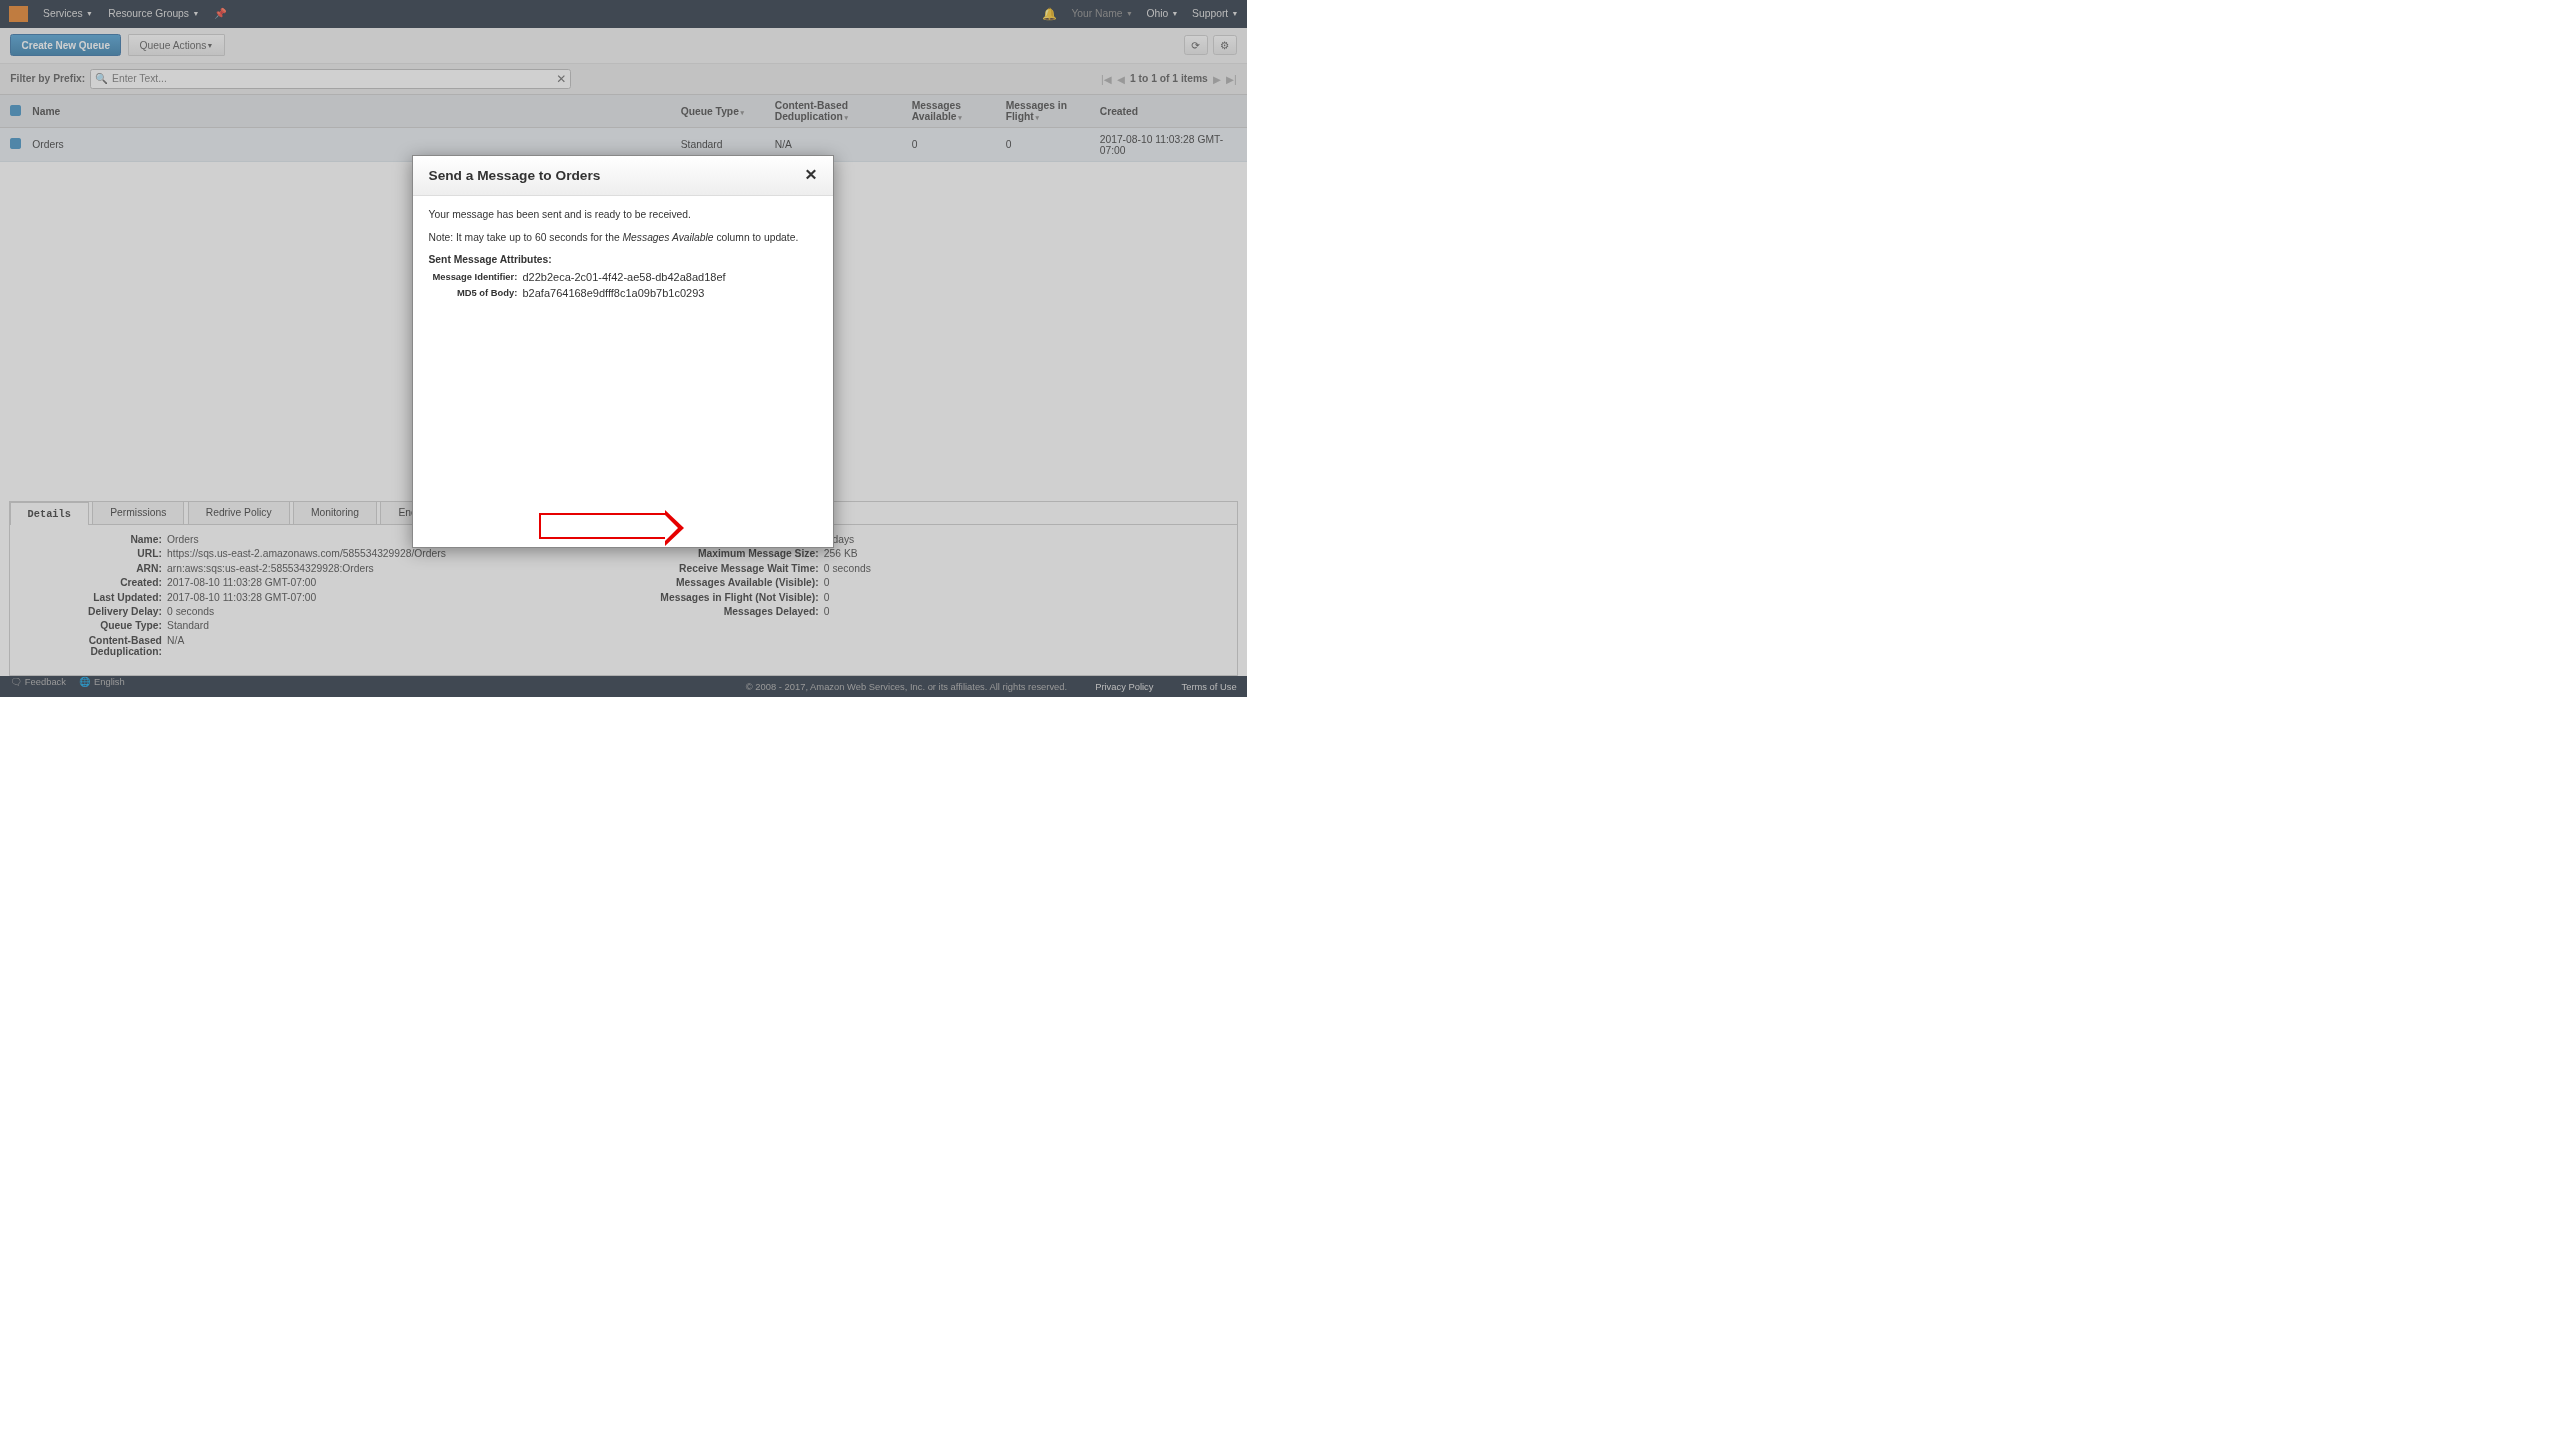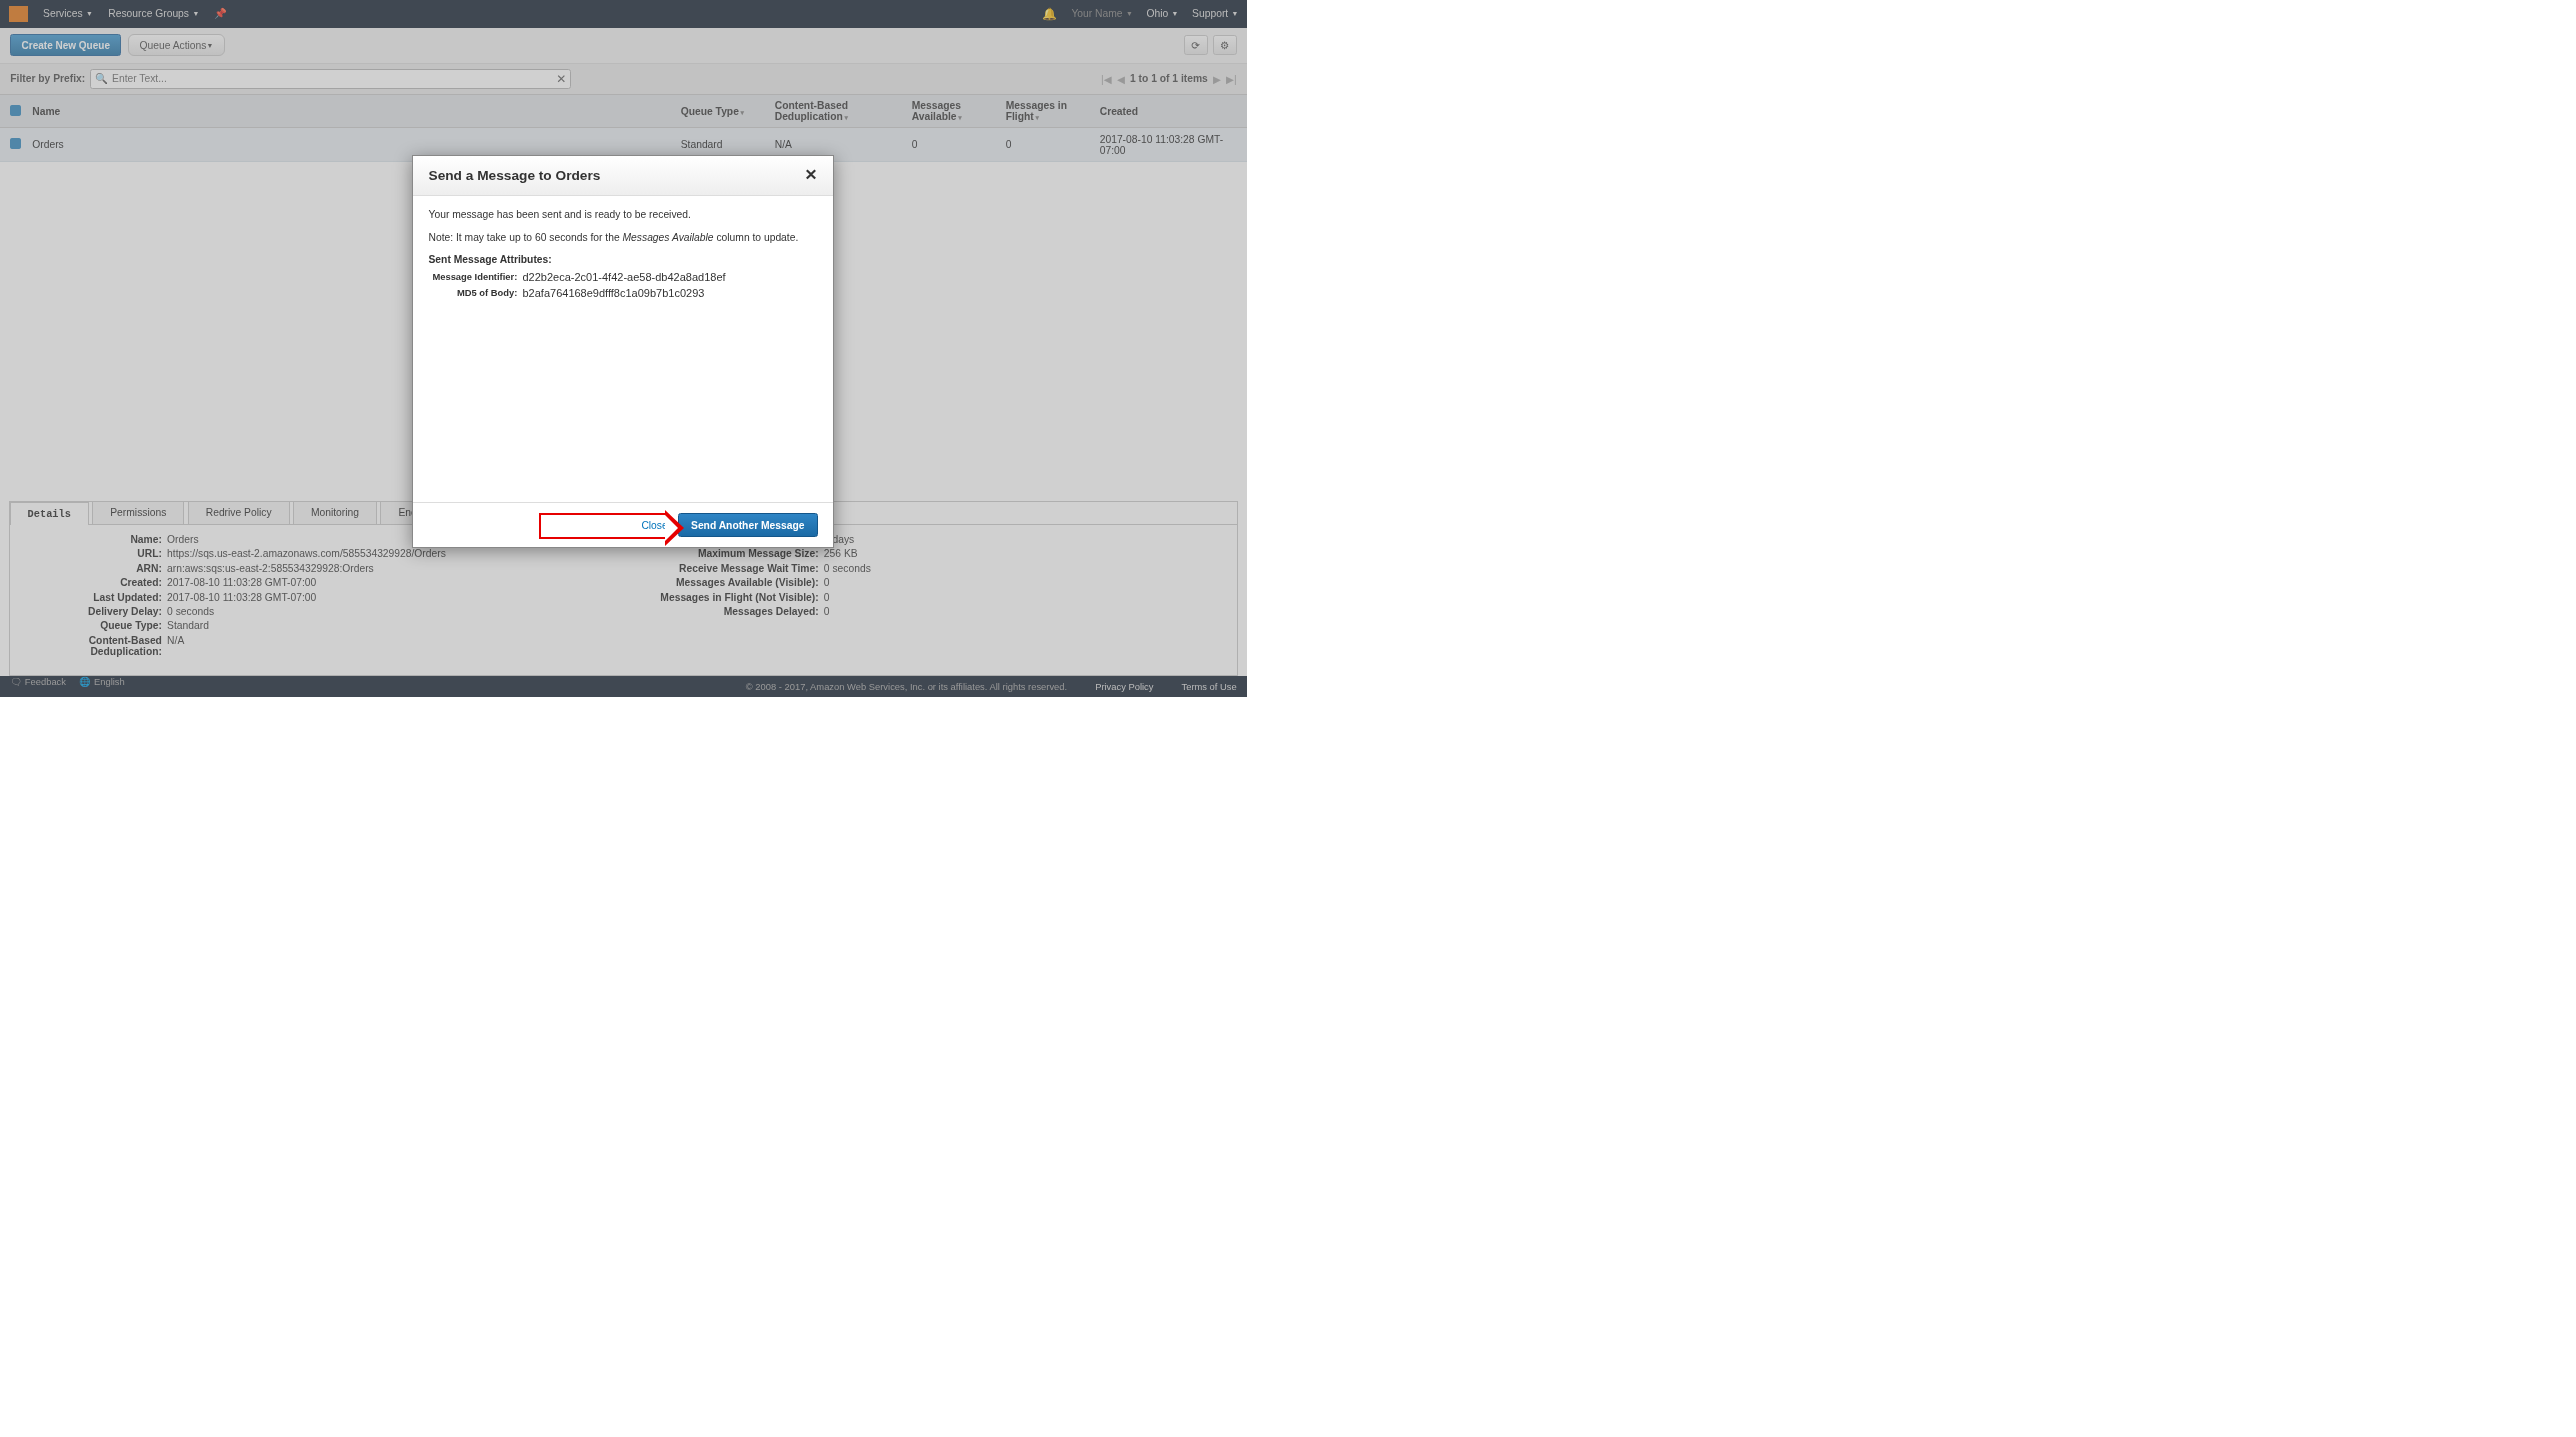--- a/index.html
+++ b/index.html
@@ -11,21 +11,21 @@
 .topnav-right { display: flex; align-items: center; gap: 13.7px; }
 .aws-logo { width: 19px; height: 15.5px; background: #e67e22; position: relative; }
 .topnav-item { cursor: pointer; display: flex; align-items: center; gap: 3.4px; color: #ddd; font-size: 10.3px; }
 .caret-down { font-size: 6.9px; }
 .pin-icon { color: #ccc; }
 
 
 .toolbar { background: #f2f2f2; border-bottom: 0.9px solid #ddd; padding: 6.9px 10.3px; display: flex; justify-content: space-between; align-items: center; }
 .toolbar-left { display: flex; gap: 6.9px; }
 .btn-primary { background: #3b8ec2; background: linear-gradient(#4a9fd4,#307aaa); color: #fff; border: 0.9px solid #2e6da4; padding: 4.3px 10.3px; border-radius: 2.6px; font-size: 10px; cursor: pointer; font-weight: bold; }
-.btn-default { background: linear-gradient(#fefefe,#e7e7e7); border: 0.9px solid #ccc; padding: 4.3px 10.3px; border-radius: 6px; font-size: 10.3px; cursor: pointer; display: flex; align-items: center; gap: 0; color: #555; }
+.btn-default { background: linear-gradient(#fefefe,#e7e7e7); border: 0.9px solid #ccc; padding: 4.3px 10.3px; border-radius: 1px; font-size: 10.3px; cursor: pointer; display: flex; align-items: center; gap: 0; color: #555; }
 .toolbar-right { display: flex; gap: 5.2px; }
 .icon-btn { width: 24px; height: 20.6px; border: 0.9px solid #ccc; border-radius: 2.6px; background: linear-gradient(#fefefe,#e7e7e7); display: flex; align-items: center; justify-content: center; cursor: pointer; color: #555; }
 
 
 .filterbar { background: #eaeaea; border-bottom: 0.9px solid #ccc; padding: 5.2px 10.3px; display: flex; align-items: center; gap: 5.2px; }
 .filter-label { color: #555; font-weight: bold; }
 .filter-input-wrap { position: relative; flex: 0 0 481px; }
 .filter-input { width: 100%; padding: 3.4px 20.6px 3.4px 20.6px; border: 0.9px solid #bbb; border-radius: 2.6px; background: #fff; font-size: 10.3px; }
 .filter-search-icon { position: absolute; left: 5.2px; top: 3.4px; color: #888; }
 .filter-clear { position: absolute; right: 5.2px; top: 2.6px; color: #666; cursor: pointer; font-size: 12px; }
@@ -289,20 +289,16 @@
     <div class="attrs-heading">Sent Message Attributes:</div>
     <div class="attr-row">
         <span class="attr-label">Message Identifier:</span>
         <span class="attr-value">d22b2eca-2c01-4f42-ae58-db42a8ad18ef</span>
       </div>
     <div class="attr-row">
         <span class="attr-label">MD5 of Body:</span>
         <span class="attr-value">b2afa764168e9dfff8c1a09b7b1c0293</span>
       </div>
   </div>
-  <div class="modal-footer">
-    <span class="link-btn">Close</span>
-    <button class="modal-primary">Send Another Message</button>
-  </div>
 </div>
 
 <div class="arrow-annot"></div>
 
 
 </body></html>

